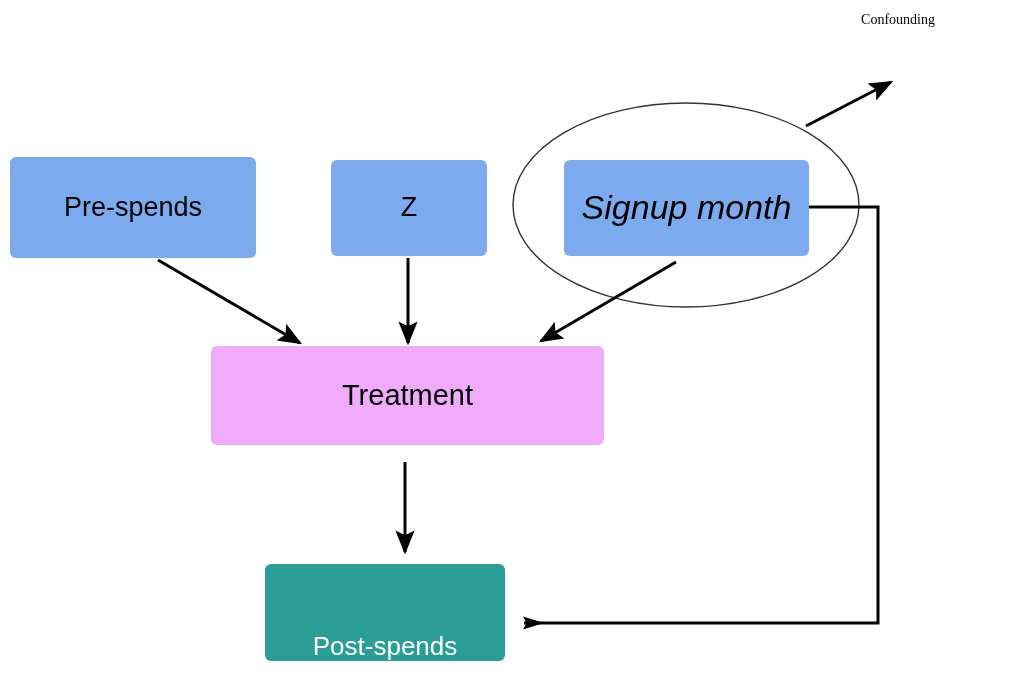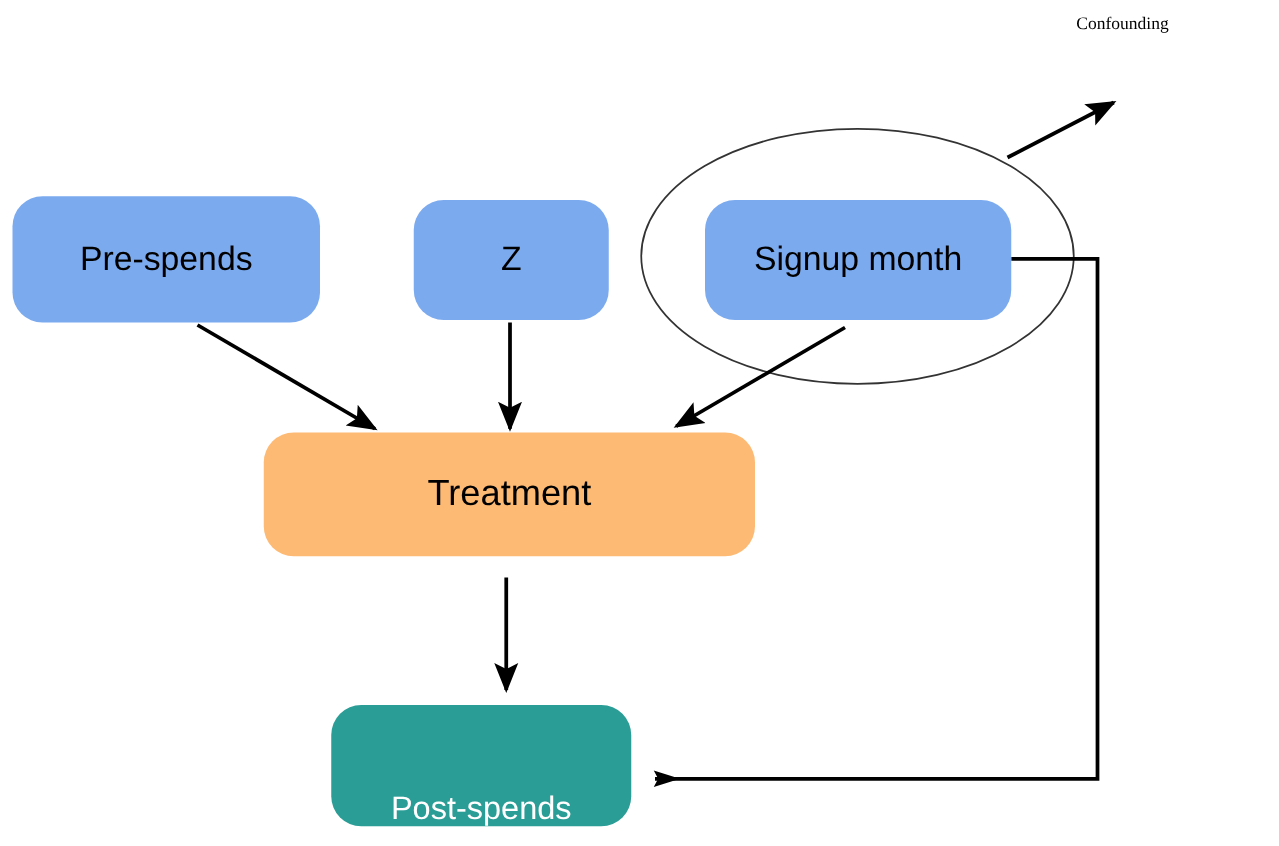--- a/index.html
+++ b/index.html
@@ -27,35 +27,35 @@
     width: 1023px;
     height: 677px;
     pointer-events: none;
   }
   .node {
     position: absolute;
     display: flex;
     align-items: center;
     justify-content: center;
     box-sizing: border-box;
-    border-radius: 24px;
+    border-radius: 6px;
     text-align: center;
     line-height: 1.1;
     user-select: none;
   }
   .node-label {
     display: block;
     white-space: nowrap;
   }
   .node-blue {
     background: #7BAAEF;
     color: #000000;
   }
   .node-yellow {
-    background: #fdba74;
+    background: #f0abfc;
     color: #000000;
   }
   .node-teal {
     background: #2A9D96;
     color: #ffffff;
     align-items: flex-end;
   }
   .annotation {
     position: absolute;
     font-family: "Liberation Serif", serif;
@@ -96,21 +96,21 @@
   </svg>
 
   <div class="node node-blue" style="left:10px; top:157px; width:246px; height:101px; font-size:27px;">
     <span class="node-label">Pre-spends</span>
   </div>
 
   <div class="node node-blue" style="left:331px; top:160px; width:156px; height:96px; font-size:27px;">
     <span class="node-label">Z</span>
   </div>
 
-  <div class="node node-blue" style="left:564px; top:160px; width:245px; height:96px; font-size:27px;">
+  <div class="node node-blue" style="left:564px; top:160px; width:245px; height:96px; font-size:34px;font-style:italic;">
     <span class="node-label">Signup month</span>
   </div>
 
   <div class="node node-yellow" style="left:211px; top:346px; width:393px; height:99px; font-size:29px;">
     <span class="node-label">Treatment</span>
   </div>
 
   <div class="node node-teal" style="left:265px; top:564px; width:240px; height:97px; font-size:26px;">
     <span class="node-label">Post-spends</span>
   </div>

